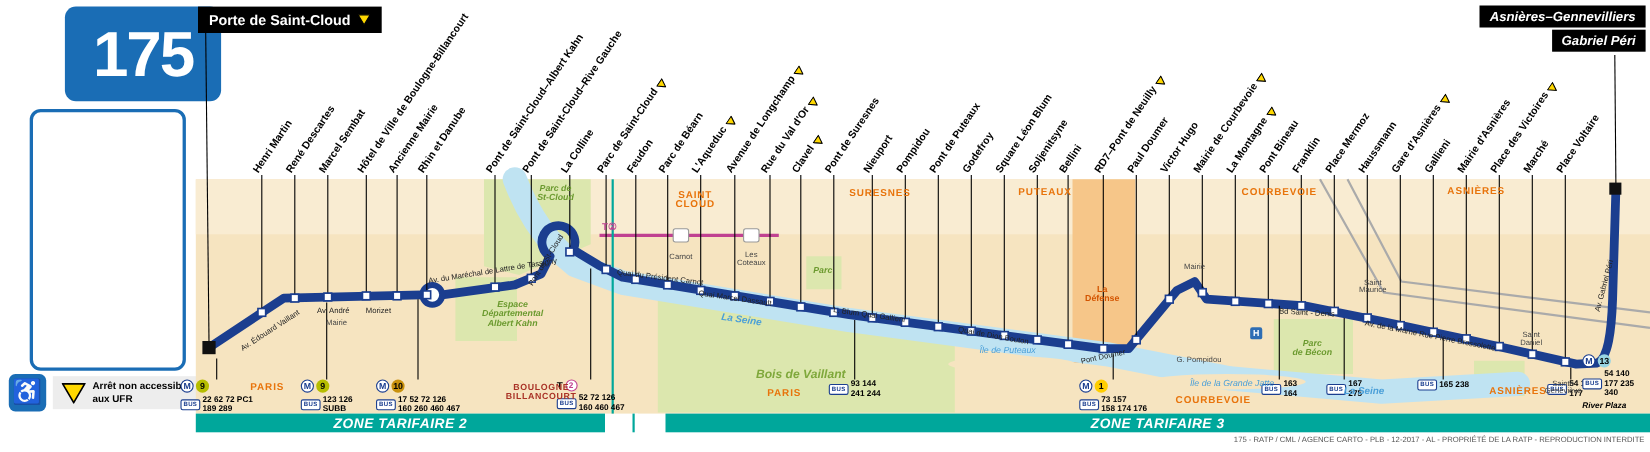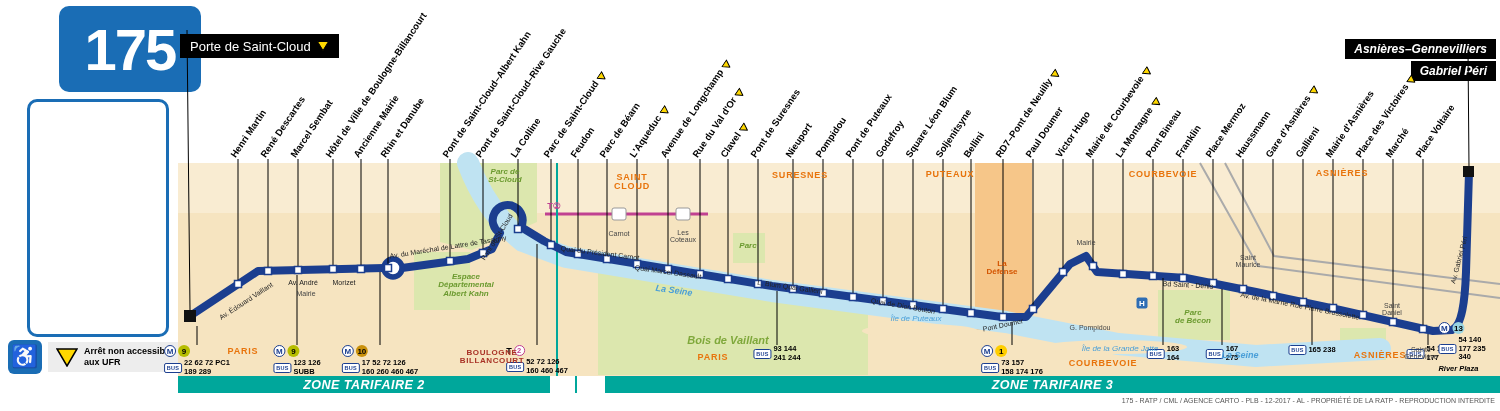--- a/index.html
+++ b/index.html
@@ -14,23 +14,23 @@
   .blank-box { position:absolute; left:27px; top:99px; width:142px; height:238px;
     background:#fff; border:3px solid #1a6db5; border-radius:10px; }
   .legend { position:absolute; left:8px; top:340px; display:flex; align-items:center; gap:6px; }
   .wheel { width:34px; height:34px; background:#1a6db5; border-radius:6px; color:#fff;
     font-size:22px; display:flex; align-items:center; justify-content:center; }
   .legend-right { display:flex; align-items:center; gap:6px; background:#ededed; padding:4px 8px; }
   .legend-text { font-size:9px; font-weight:bold; color:#000; white-space:pre-line; line-height:11px; }
 
   
   .origin-box { position:absolute; left:180px; top:6px; height:24px; background:#000;
-    color:#fff; font-weight:normal; font-size:13px; display:flex; align-items:center;
-    gap:6px; padding:0 10px;margin-top:28px; }
-  .dest-box { position:absolute; right:4px; top:5px; text-align:right;margin-top:34px; }
+    color:#fff; font-weight:bold; font-size:13px; display:flex; align-items:center;
+    gap:6px; padding:0 10px; }
+  .dest-box { position:absolute; right:4px; top:5px; text-align:right; }
   .dest-line { display:inline-block; background:#000; color:#fff; font-weight:bold;
     font-style:italic; font-size:12px; padding:3px 9px; margin-bottom:2px; }
 
   
   #map-svg { position:absolute; left:0; top:0; }
   #labels-layer { position:absolute; left:0; top:0; width:1500px; height:411px; pointer-events:none; }
 
   .stop-label { position:absolute; top:146px; height:14px; transform-origin:0 100%;
     transform:rotate(-56deg); font-size:9.5px; font-weight:bold; color:#000;
     white-space:nowrap; display:flex; align-items:flex-end; gap:3px; line-height:13px; }

